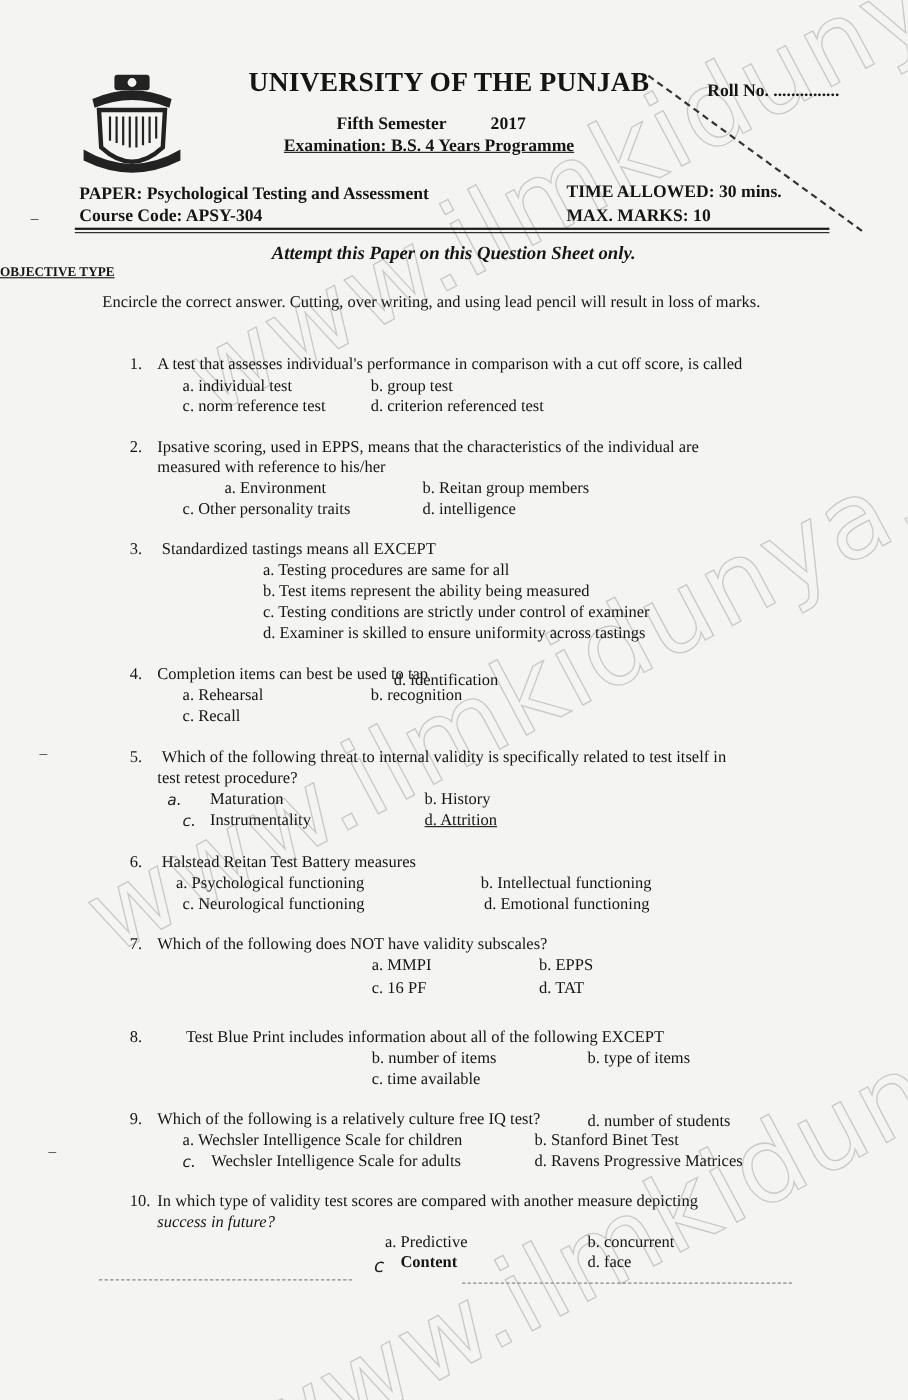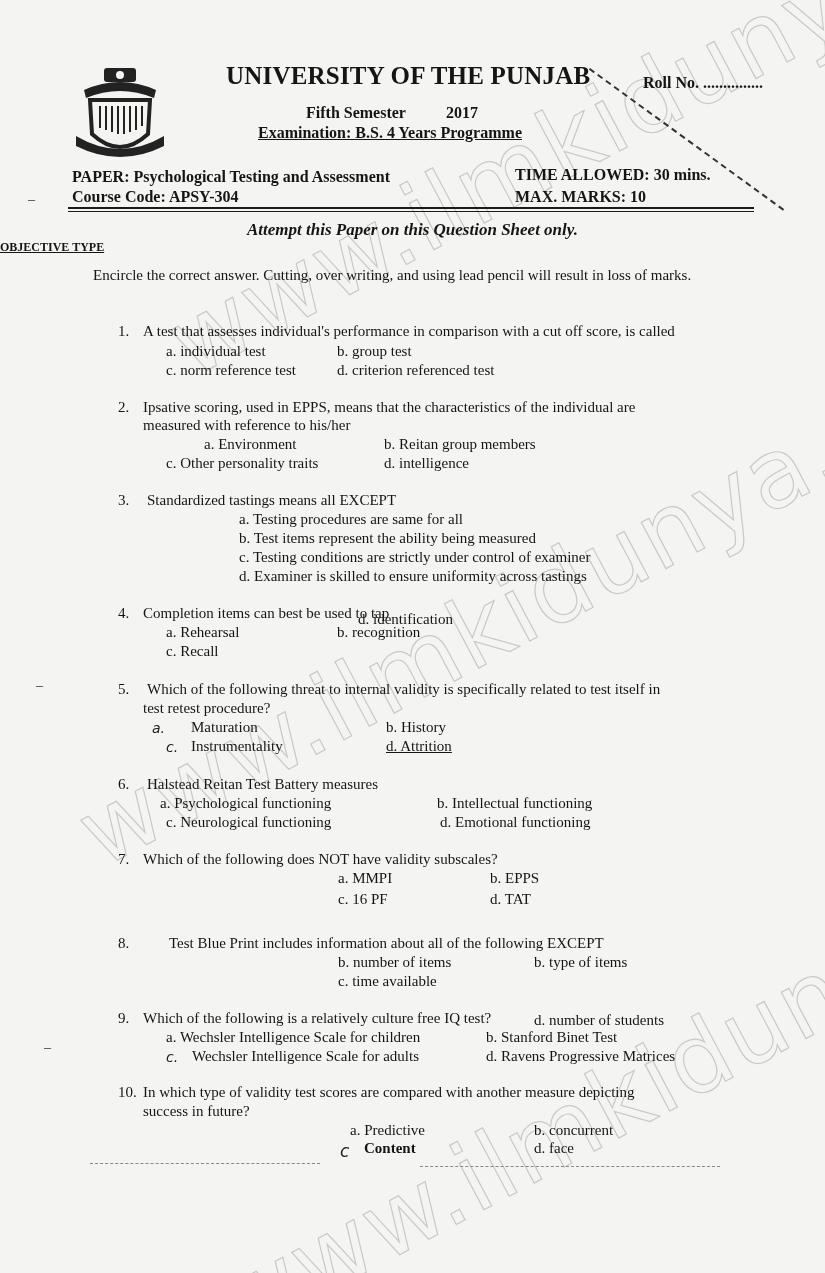--- a/index.html
+++ b/index.html
@@ -139,21 +139,21 @@
 <div class="q" style="left:118px; top:1009px;">9.</div>
 <div class="q" style="left:143px; top:1009px;">Which of the following is a relatively culture free IQ test?</div>
 <div class="opt" style="left:166px; top:1028px;">a.  Wechsler Intelligence Scale for children</div>
 <div class="opt" style="left:486px; top:1028px;">b. Stanford Binet Test</div>
 <div class="mark" style="left:166px; top:1049px;">c.</div>
 <div class="opt" style="left:192px; top:1047px;">Wechsler Intelligence Scale for adults</div>
 <div class="opt" style="left:486px; top:1047px;">d. Ravens Progressive Matrices</div>
 
 <div class="q" style="left:118px; top:1083px;">10.</div>
 <div class="q" style="left:143px; top:1083px;">In which type of validity test scores are compared with another measure depicting</div>
-<div class="q" style="left:143px; top:1102px;">success in future?</div>
+<div class="q" style="left:143px; top:1102px;font-style:italic;">success in future?</div>
 <div class="opt" style="left:350px; top:1121px;">a.  Predictive</div>
 <div class="opt" style="left:534px; top:1121px;">b. concurrent</div>
 <div class="mark" style="left:340px; top:1141px; font-size:17px;">c</div>
 <div class="opt" style="left:364px; top:1139px;font-weight:bold;">Content</div>
 <div class="opt" style="left:534px; top:1139px;">d. face</div>
 
 <div class="tick" style="left:28px; top:192px;">–</div>
 <div class="tick" style="left:36px; top:678px;">–</div>
 <div class="tick" style="left:44px; top:1040px;">–</div>
 <div class="dash" style="left:90px; top:1163px; width:230px;"></div>

